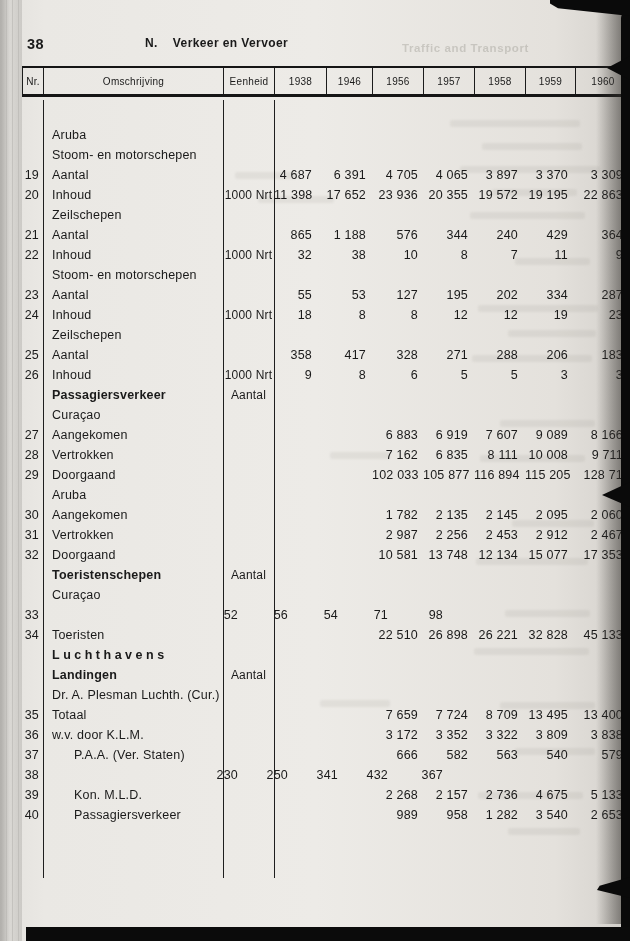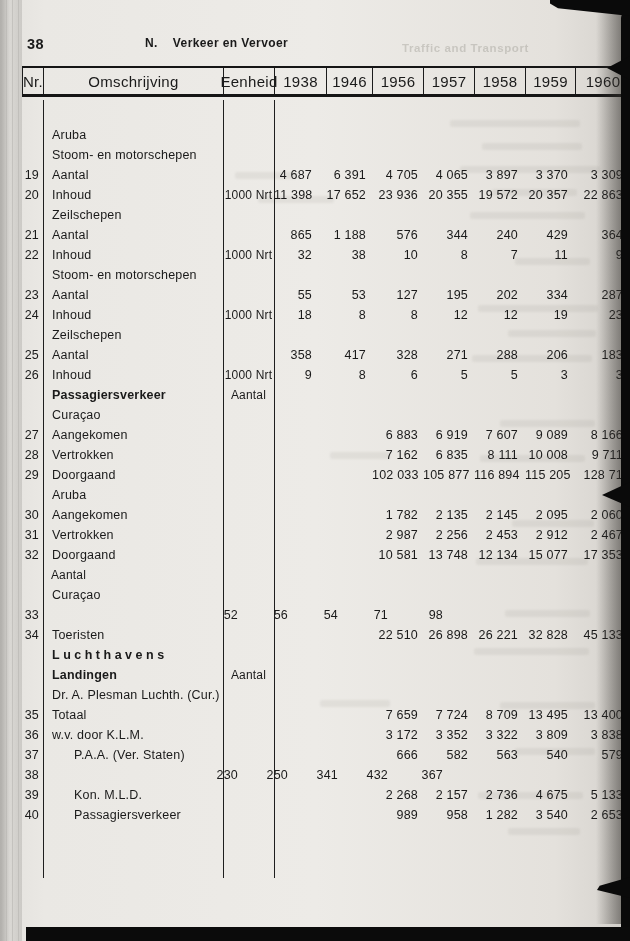--- a/index.html
+++ b/index.html
@@ -25,21 +25,21 @@
   
   .ghost-title{position:absolute;top:42px;left:402px;font-size:11.5px;font-weight:700;color:#817f76;
           opacity:.3;filter:blur(.6px);letter-spacing:.6px;}
   .gbar{position:absolute;height:7px;background:#6e6b62;opacity:.09;filter:blur(1.3px);border-radius:2px;}
   
   .pagenum{position:absolute;top:36px;left:27px;font-size:14.5px;font-weight:700;letter-spacing:.5px;}
   .title{position:absolute;top:36px;left:145px;font-size:12px;font-weight:700;letter-spacing:.4px;}
   .title .ttext{margin-left:15px;}
   
   .thead{position:absolute;left:22px;top:66px;width:608px;height:31px;display:flex;box-sizing:border-box;
-         border-top:2px solid #151515;border-bottom:3px solid #151515;font-size:15px;}
+         border-top:2px solid #151515;border-bottom:3px solid #151515;font-size:10px;}
   .hc{box-sizing:border-box;border-left:1px solid #1c1c1c;display:flex;align-items:center;justify-content:center;
       white-space:nowrap;letter-spacing:.3px;}
   .h0{width:21px;} .h1{width:180px;} .h2{width:51px;} .h3{width:52px;} .h4{width:46px;}
   .h5{width:51px;} .h6{width:51px;text-align:right;} .h7{width:51px;} .h8{width:50px;} .h9{width:55px;}
   .tbody{position:absolute;left:22px;top:100px;width:608px;padding-top:5px;font-size:12.5px;}
   .trow{display:flex;height:20px;line-height:20px;position:relative;}
   .c{flex:none;box-sizing:border-box;white-space:pre;letter-spacing:.2px;}
   .nrc{width:21px;text-align:right;padding-right:4px;}
   .desc{width:180px;padding-left:9px;overflow:visible;}
   .unit{width:51px;text-align:center;font-size:12px;}
@@ -156,21 +156,21 @@
       <div class="trow">
         <span class="tick"></span>
         <span class="c nrc">20</span>
         <span class="c desc">Inhoud</span>
         <span class="c unit">1000 Nrt</span>
         <span class="c y y0">11 398</span>
         <span class="c y y1">17 652</span>
         <span class="c y y2">23 936</span>
         <span class="c y y3">20 355</span>
         <span class="c y y4">19 572</span>
-        <span class="c y y5">20 357</span>
+        <span class="c y y5">19 195</span>
         <span class="c y y6">22 863</span>
       </div>
       <div class="trow">
         <span class="tick"></span>
         <span class="c nrc"></span>
         <span class="c desc">Zeilschepen</span>
         <span class="c unit"></span>
         <span class="c y y0"></span>
         <span class="c y y1"></span>
         <span class="c y y2"></span>
@@ -393,20 +393,21 @@
         <span class="c y y1"></span>
         <span class="c y y2">10 581</span>
         <span class="c y y3">13 748</span>
         <span class="c y y4">12 134</span>
         <span class="c y y5">15 077</span>
         <span class="c y y6">17 353</span>
       </div>
       <div class="trow">
         <span class="tick"></span>
         <span class="c nrc"></span>
+        <span class="c desc bold">Toeristenschepen</span>
         <span class="c unit">Aantal</span>
         <span class="c y y0"></span>
         <span class="c y y1"></span>
         <span class="c y y2"></span>
         <span class="c y y3"></span>
         <span class="c y y4"></span>
         <span class="c y y5"></span>
         <span class="c y y6"></span>
       </div>
       <div class="trow">

